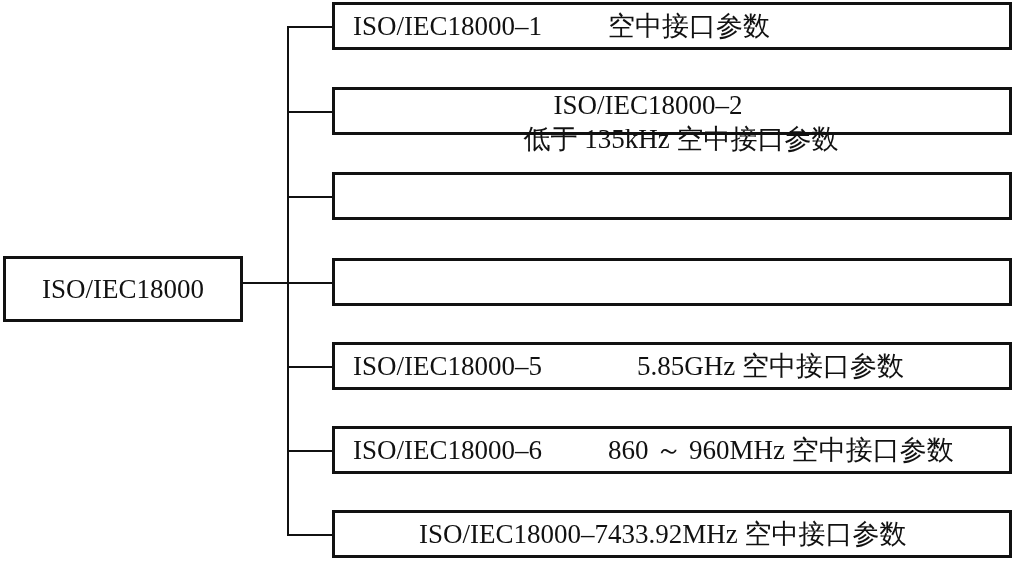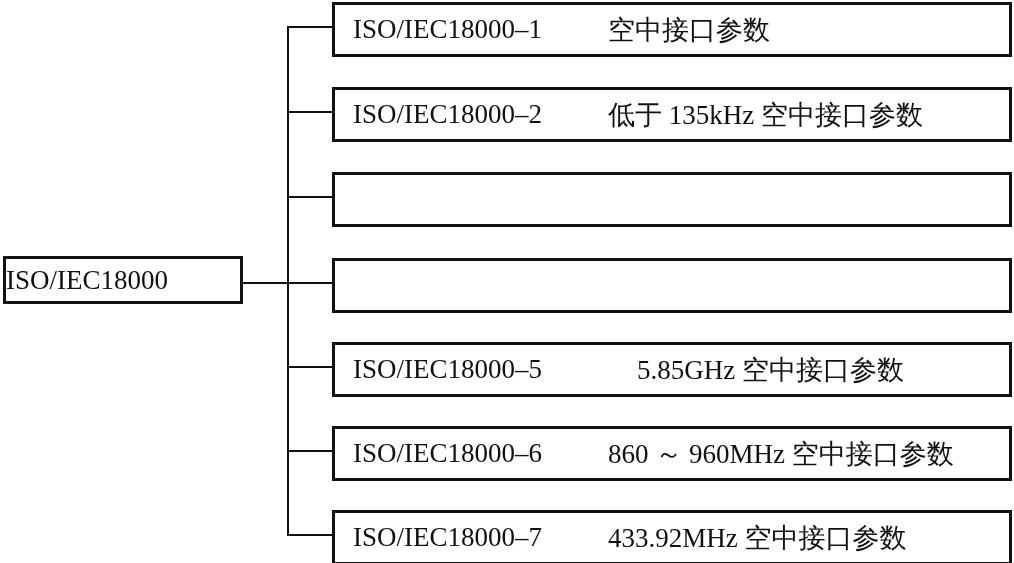--- a/index.html
+++ b/index.html
@@ -1,21 +1,21 @@
 <!DOCTYPE html>
 <html><head>
 <meta charset="utf-8">
 <style>
   html, body { margin:0; padding:0; background:#fff; }
   body { width:1014px; height:563px; position:relative; overflow:hidden;
          font-family:"Liberation Serif","DejaVu Serif",serif; color:#111; }
   .box { position:absolute; box-sizing:border-box; border:3px solid #111; background:#fff;
          display:flex; align-items:center; font-size:27px; white-space:nowrap; }
-  .root { left:3px; top:256px; width:240px; height:48px; justify-content:flex-start; }
-  .child { left:332px; width:680px; height:55px; padding-left:18px; }
+  .root { left:3px; top:256px; width:240px; height:66px; justify-content:center; }
+  .child { left:332px; width:680px; height:48px; padding-left:18px; }
   .code { display:inline-block; width:255px; }
   .line { position:absolute; background:#111; }
 </style>
 </head>
 <body>
 
 <div class="line" style="left:243px;top:282px;width:45px;height:2px;"></div>
 <div class="line" style="left:287px;top:26px;width:2px;height:510px;"></div>
 <div class="line" style="left:287px;top:26px;width:46px;height:2px;"></div>
 <div class="line" style="left:287px;top:111px;width:46px;height:2px;"></div>
@@ -26,32 +26,32 @@
 <div class="line" style="left:287px;top:534px;width:46px;height:2px;"></div>
 
 <div class="box root">
   <span>ISO/IEC18000</span>
 </div>
 
 <div class="box child" style="top:2px;">
   <span class="code">ISO/IEC18000–1</span>
   <span>空中接口参数</span>
 </div>
-<div class="box child" style="top:87px;">
+<div class="box child" style="top:87px;flex-direction:column;">
   <span class="code">ISO/IEC18000–2</span>
   <span>低于 135kHz 空中接口参数</span>
 </div>
 <div class="box child" style="top:172px;">
 </div>
 <div class="box child" style="top:258px;">
 </div>
 <div class="box child" style="top:342px;gap:29px;">
   <span class="code">ISO/IEC18000–5</span>
   <span>5.85GHz 空中接口参数</span>
 </div>
 <div class="box child" style="top:426px;">
   <span class="code">ISO/IEC18000–6</span>
   <span>860 ～ 960MHz 空中接口参数</span>
 </div>
-<div class="box child" style="top:510px;">
+<div class="box child" style="top:510px;text-align:right;">
   <span class="code">ISO/IEC18000–7</span>
   <span>433.92MHz 空中接口参数</span>
 </div>
 
 </body></html>

